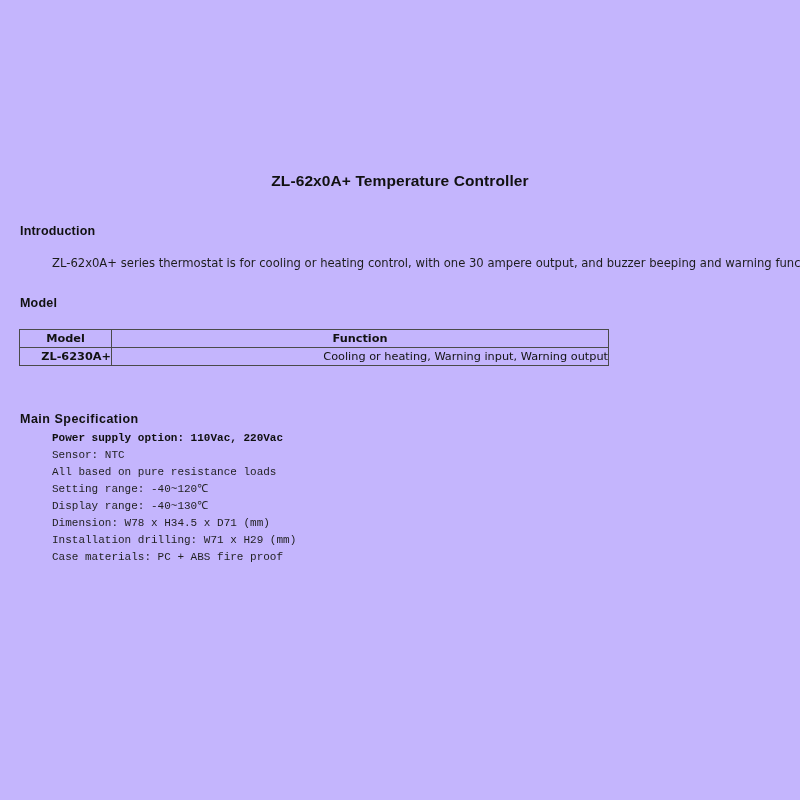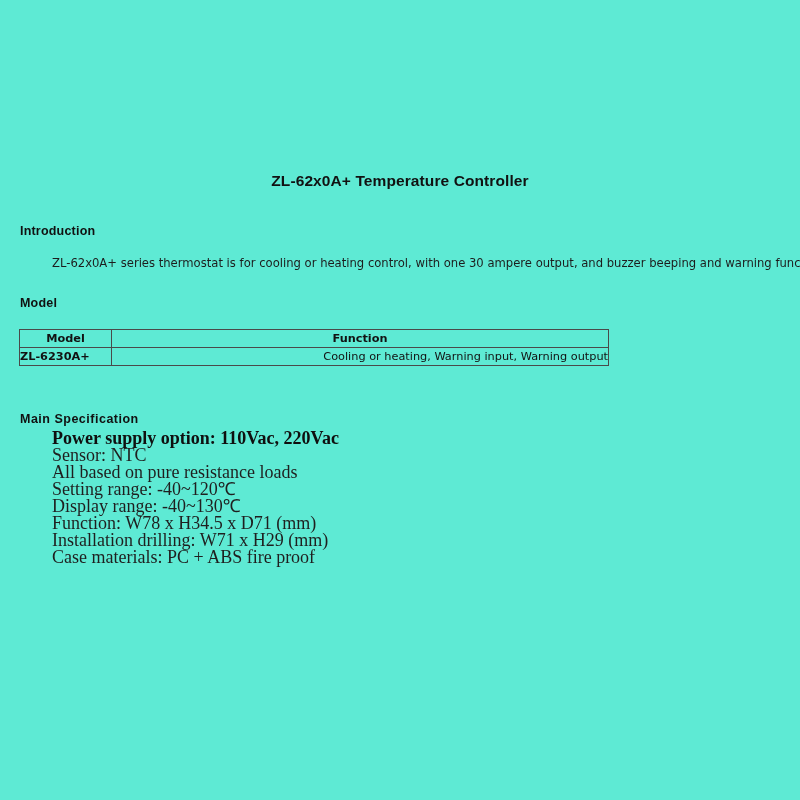--- a/index.html
+++ b/index.html
@@ -13,21 +13,21 @@
     position: relative;
     overflow: hidden;
     font-family: "Liberation Sans", sans-serif;
     color: #161616;
     -webkit-font-smoothing: antialiased;
   }
 
   .page {
     position: absolute;
     inset: 0;
-    background: #5eead4;
+    background: #c4b5fd;
   }
 
   
   .doc-title {
     position: absolute;
     top: 172px;
     left: 0;
     width: 800px;
     text-align: center;
     font-family: "Liberation Sans", sans-serif;
@@ -86,38 +86,38 @@
     overflow: hidden;
     white-space: nowrap;
   }
   .model-table th {
     font-weight: bold;
     text-align: center;
   }
   .col-model { width: 91px; }
   .cell-model-value {
     font-weight: bold;
-    text-align: left;
+    text-align: right;
   }
   .cell-function-value {
     text-align: right;
     padding-left: 4px;
     font-weight: normal;
   }
 
   
   .spec-list {
     position: absolute;
     top: 430px;
     left: 52px;
     margin: 0;
     padding: 0;
     list-style: none;
-    font-family: Liberation Serif, serif;
-    font-size: 18px;
+    font-family: Liberation Mono, monospace;
+    font-size: 11px;
     line-height: 17px;
     color: #1f1f1f;
     white-space: nowrap;
   }
   .spec-list li { padding: 0; margin: 0; }
   .spec-list li.bold { font-weight: bold; color: #0f0f0f; }
 </style>
 </head>
 <body>
 
@@ -147,18 +147,18 @@
   </table>
 
   <div class="section-heading spec">Main Specification</div>
 
   <ul class="spec-list">
     <li class="bold">Power supply option: 110Vac, 220Vac</li>
     <li>Sensor: NTC</li>
     <li>All based on pure resistance loads</li>
     <li>Setting range: -40~120℃</li>
     <li>Display range: -40~130℃</li>
-    <li>Function: W78 x H34.5 x D71 (mm)</li>
+    <li>Dimension: W78 x H34.5 x D71 (mm)</li>
     <li>Installation drilling: W71 x H29 (mm)</li>
     <li>Case materials: PC + ABS fire proof</li>
   </ul>
 
 </div>
 
 </body></html>

